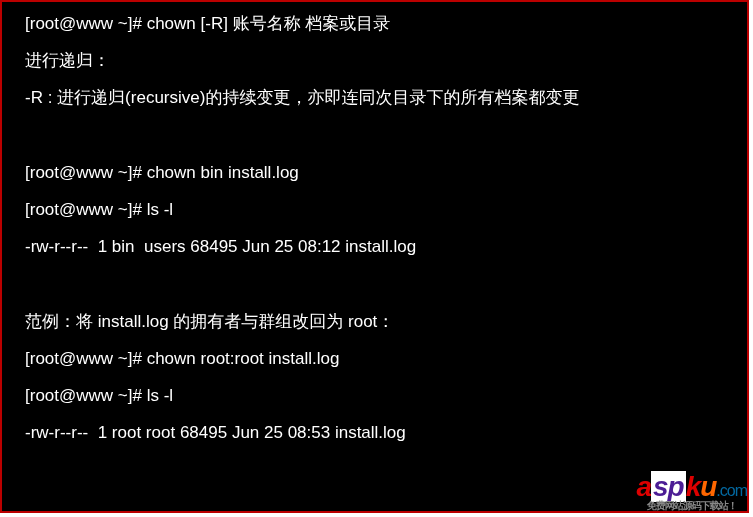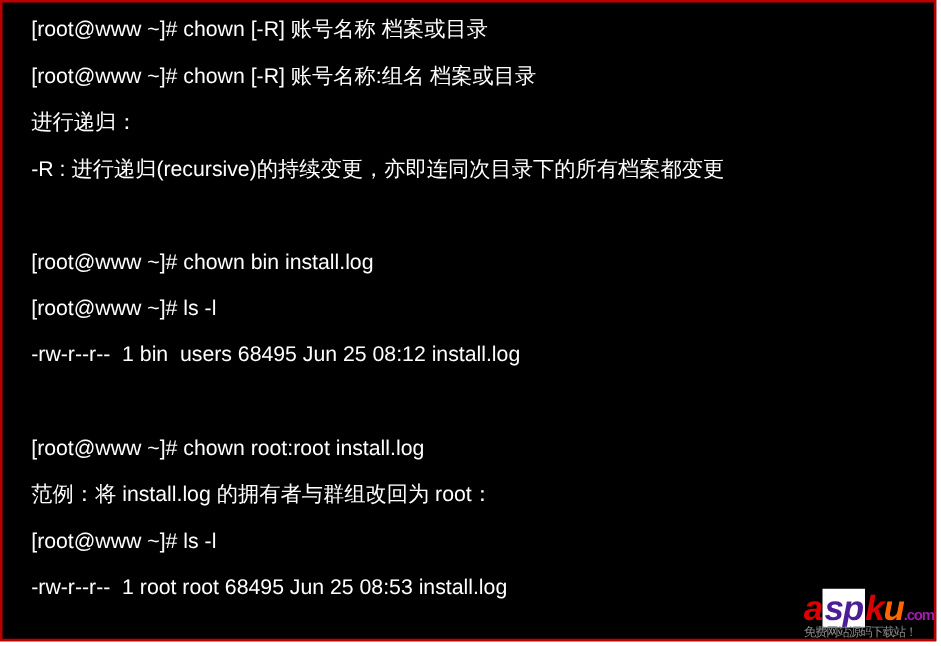--- a/index.html
+++ b/index.html
@@ -55,51 +55,50 @@
     .watermark .black {
       color: #4c1d95;
       background: #fff;
       padding: 0 2px;
     }
     .watermark .orange {
       color: #f60;
       font-size: 28px;
     }
     .watermark .dotcom {
-      color: #a21caf;
-      font-size: 12px;
+      color: #0369a1;
+      font-size: 16px;
       font-style: normal;
-      font-weight: bold;
+      font-weight: normal;
       vertical-align: baseline;
     }
     .watermark .sub {
       display: block;
       color: #888;
       font-size: 10px;
       font-style: normal;
-      font-weight: normal;
-      text-align: left;
+      font-weight: bold;
+      text-align: center;
       margin-top: -4px;
     }
   </style>
 </head>
 <body>
 
 <div class="terminal">
   <div class="line">[root@www ~]# chown [-R] 账号名称 档案或目录</div>
-  <div class="line">[root@www ~]# chown [-R] 账号名称:组名 档案或目录</div>
   <div class="line">进行递归：</div>
   <div class="line">-R : 进行递归(recursive)的持续变更，亦即连同次目录下的所有档案都变更</div>
   <div class="line">&nbsp;</div>
   <div class="line">[root@www ~]# chown bin install.log</div>
   <div class="line">[root@www ~]# ls -l</div>
   <div class="line">-rw-r--r--  1 bin  users 68495 Jun 25 08:12 install.log</div>
   <div class="line">&nbsp;</div>
+  <div class="line">范例：将 install.log 的拥有者与群组改回为 root：</div>
   <div class="line">[root@www ~]# chown root:root install.log</div>
-  <div class="line">范例：将 install.log 的拥有者与群组改回为 root：</div>
   <div class="line">[root@www ~]# ls -l</div>
   <div class="line">-rw-r--r--  1 root root 68495 Jun 25 08:53 install.log</div>
 </div>
 
 <div class="watermark">
   <span class="red">a</span><span class="black">sp</span><span class="red">k</span><span class="orange">u</span><span class="dotcom">.com</span>
   <span class="sub">免费网站源码下载站！</span>
 </div>
 
 </body></html>

